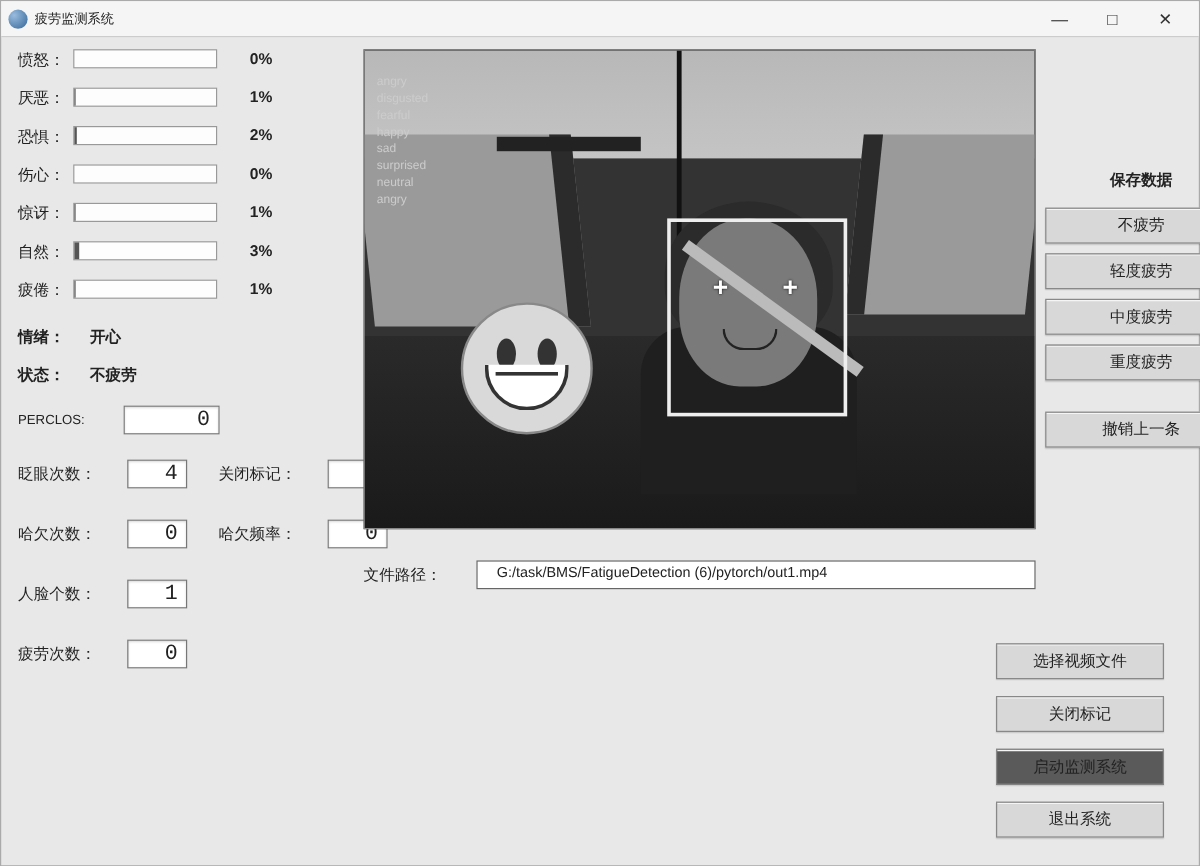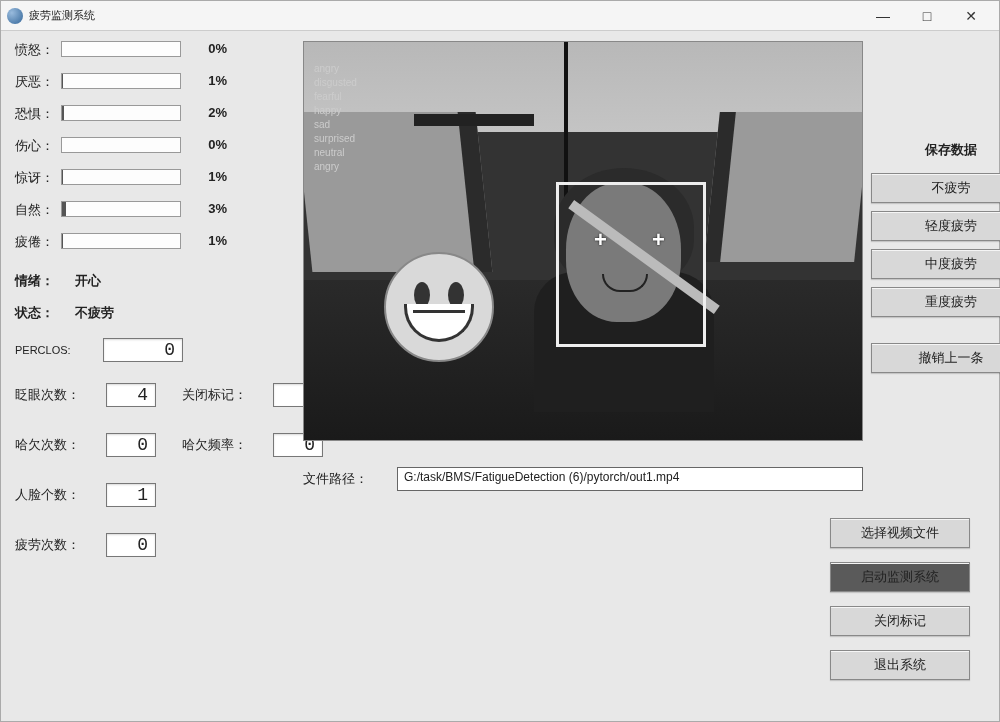--- a/index.html
+++ b/index.html
@@ -123,41 +123,41 @@
     border:3px solid #333; border-top:none; border-radius:0 0 60px 60px;
     background:#fff;
   }
   .video .emoji .mouth::after{
     content:""; position:absolute; left:6px; right:6px; top:6px; height:3px; background:#333;
   }
   .pathrow { display:flex; align-items:center; gap:14px; margin-top:26px; }
   .pathrow .k { width:80px; }
   .pathrow .pathbox {
     flex:1; height:24px; border:1px solid #666; background:#fff;
-    padding:2px 6px; font-size:12px; overflow:hidden; white-space:nowrap;
+    padding:2px 16px; font-size:12px; overflow:hidden; white-space:nowrap;
   }
   .logbox {
     margin-top:24px; height:120px; border:1px solid #666; background:#fff;
     padding:6px 8px; font-size:12px; white-space:pre-wrap; overflow:auto;
   }
   
   .right { display:flex; flex-direction:column; align-items:stretch; padding-top:100px; gap:10px; }
   .right .hdr { font-size:13px; text-align:center; margin-bottom:4px; font-weight:bold;}
   .btn {
     height:30px; border:1px solid #888; background:#d8d8d8;
     display:flex; align-items:center; justify-content:center;
     font-size:13px; cursor:pointer;
     box-shadow: inset 0 1px 0 #f5f5f5, 0 1px 1px rgba(0,0,0,0.15);
   }
   .btn.wide { width:140px; }
   .btn.dark { background:#5a5a5a; color:#222; }
   .right-buttons { display:flex; flex-direction:column; gap:8px; }
   .center-bottom-right {
     display:flex; flex-direction:column; gap:14px; align-items:center;
-    position:absolute; right:24px; bottom:41px; width:150px;
+    position:absolute; right:24px; bottom:23px; width:150px;
   }
   .rel { position:relative; }
 </style>
 </head>
 <body>
 
 <div class="window rel">
 
   <div class="titlebar">
     <div class="app-icon"></div>
@@ -314,18 +314,18 @@
         <div class="btn">重度疲劳</div>
         <div style="height:10px;"></div>
         <div class="btn">撤销上一条</div>
       </div>
     </div>
 
   </div>
 
   <div class="center-bottom-right">
     <div class="btn wide">选择视频文件</div>
+    <div class="btn wide">关闭标记</div>
     <div class="btn wide dark">启动监测系统</div>
-    <div class="btn wide">关闭标记</div>
     <div class="btn wide">退出系统</div>
   </div>
 
 </div>
 
 </body></html>

